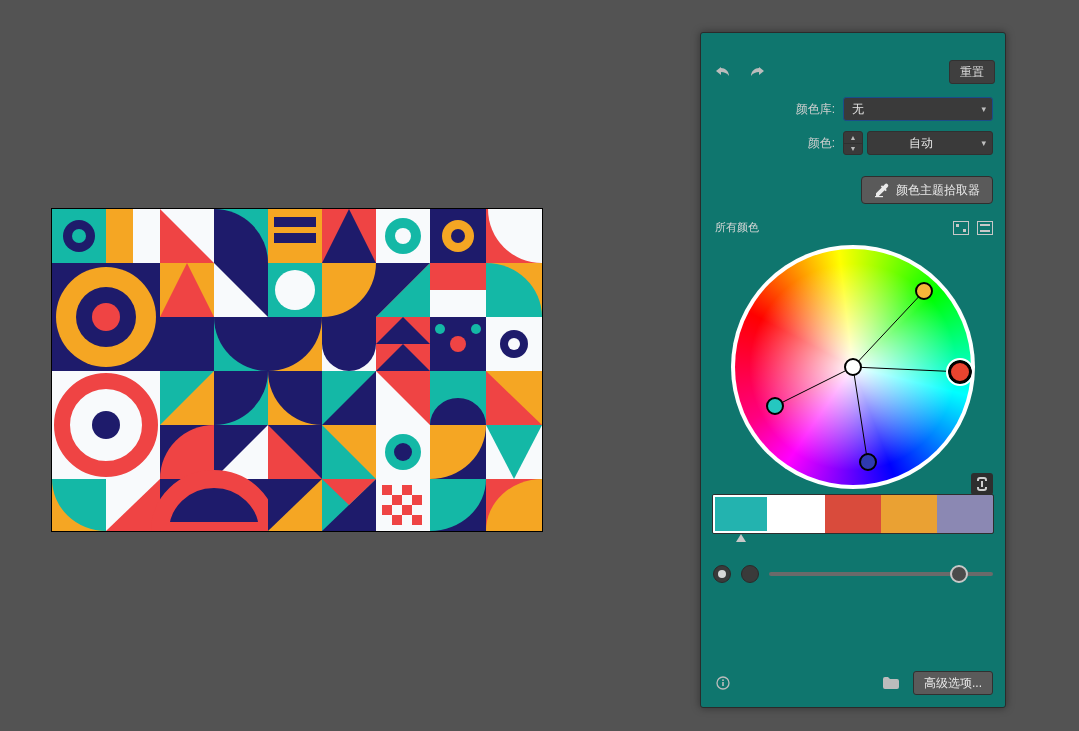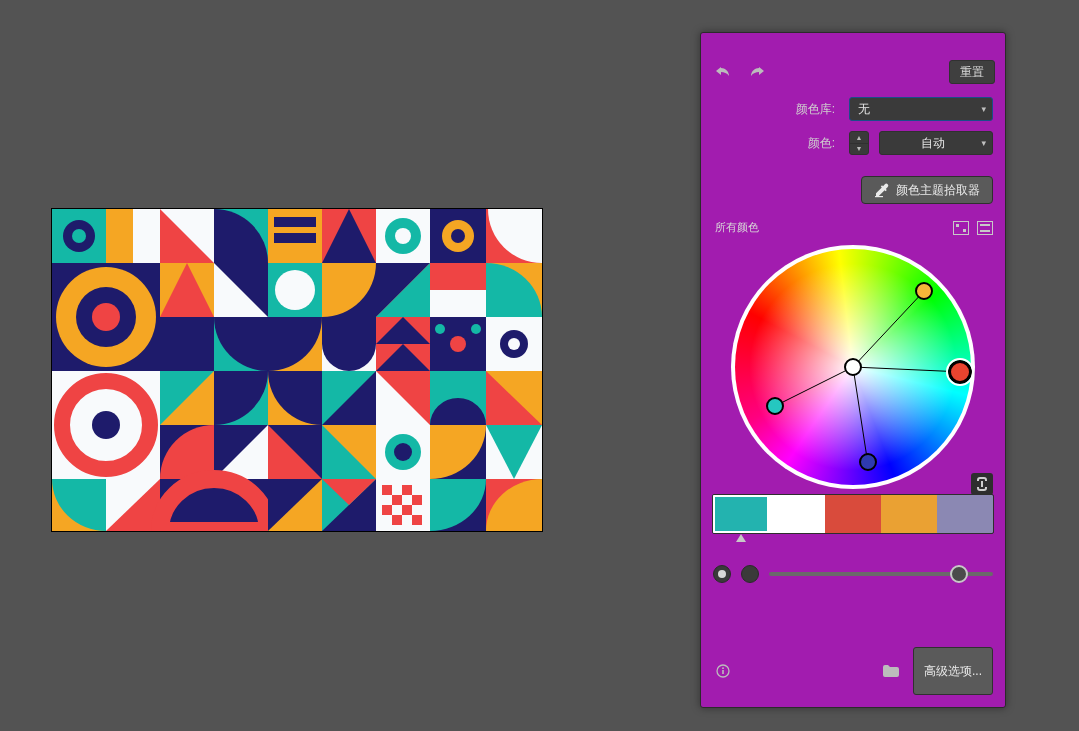--- a/index.html
+++ b/index.html
@@ -1,25 +1,25 @@
 <!DOCTYPE html>
 <html><head>
 <meta charset="utf-8">
 <style>
   html,body{margin:0;padding:0;width:1079px;height:731px;background:#535353;font-family:"Helvetica Neue",Arial,sans-serif;font-size:12px;color:#c8c8c8;overflow:hidden;}
   .stage{position:absolute;left:0;top:0;width:1079px;height:731px;}
   .artwork{position:absolute;left:52px;top:209px;width:490px;height:322px;outline:1px solid #000;}
   .artwork svg{display:block;}
-  .panel{position:absolute;left:700px;top:32px;width:304px;height:674px;background:#a21caf;border:1px solid #2b2b2b;border-radius:3px;box-shadow:0 0 8px rgba(0,0,0,.4);display:flex;flex-direction:column;}
+  .panel{position:absolute;left:700px;top:32px;width:304px;height:674px;background:#0f766e;border:1px solid #2b2b2b;border-radius:3px;box-shadow:0 0 8px rgba(0,0,0,.4);display:flex;flex-direction:column;}
   .panel-tab{height:21px;line-height:21px;text-align:center;font-size:10px;color:#9a9a9a;letter-spacing:3px;}
   .toolbar{display:flex;align-items:center;padding:6px 10px 8px 12px;gap:14px;}
   .ico-btn{width:20px;height:18px;display:flex;align-items:center;justify-content:center;cursor:pointer;color:#bcbcbc;}
   .spacer{flex:1;}
   .reset-btn{height:22px;padding:0 10px;border:1px solid #313131;border-radius:3px;background:#3f3f3f;color:#d6d6d6;cursor:pointer;display:flex;align-items:center;font-size:12px;}
-  .row{display:flex;align-items:center;padding:5px 12px;gap:12px;}
+  .row{display:flex;align-items:center;padding:5px 12px;gap:6px;}
   .row-label{width:122px;text-align:right;color:#cfcfcf;padding-right:2px;}
   .select{flex:1;height:22px;border:1px solid #1a4d8a;border-radius:3px;background:#3a3a3a;color:#e6e6e6;display:flex;align-items:center;padding:0 22px 0 8px;position:relative;cursor:pointer;min-width:0;}
   .select.gray{border-color:#303030;padding-left:41px;}
   .select .chev{position:absolute;right:6px;top:50%;transform:translateY(-50%);color:#c0c0c0;font-size:9px;}
   .stepper{width:18px;height:22px;border:1px solid #303030;border-radius:3px;background:#3a3a3a;display:flex;flex-direction:column;margin-right:-2px;}
   .stepper div{flex:1;display:flex;align-items:center;justify-content:center;color:#bbb;font-size:7px;cursor:pointer;}
   .stepper div:first-child{border-bottom:1px solid #303030;}
   .picker-btn{margin:16px 12px 6px auto;height:26px;border:1px solid #2f2f2f;border-radius:4px;background:#5a5a5a;color:#eaeaea;display:flex;align-items:center;gap:6px;padding:0 12px;cursor:pointer;font-size:12px;}
   .picker-btn svg{width:16px;height:16px;}
   .section-head{display:flex;align-items:center;padding:10px 12px 4px 14px;color:#d8d8d8;font-size:11px;}
@@ -48,21 +48,21 @@
   .sw.sel{outline:2px solid #fff;outline-offset:-2px;z-index:2;}
   .swatch-pointer{display:flex;margin:0 12px;height:10px;position:relative;}
   .swatch-pointer .tri{width:0;height:0;border-left:5px solid transparent;border-right:5px solid transparent;border-bottom:8px solid #c8c8c8;position:absolute;top:-3px;}
   .slider-row{display:flex;align-items:center;padding:18px 12px 12px 12px;gap:10px;}
   .radio{width:16px;height:16px;border:1px solid #2a2a2a;border-radius:50%;background:#3a3a3a;display:flex;align-items:center;justify-content:center;cursor:pointer;}
   .radio.on::after{content:"";width:8px;height:8px;border-radius:50%;background:#d8d8d8;}
   .slider{flex:1;height:4px;background:#6a6a6a;border-radius:2px;position:relative;cursor:pointer;}
   .slider .knob{position:absolute;width:14px;height:14px;border:2px solid #c8c8c8;background:#4b4b4b;border-radius:50%;top:50%;transform:translate(-50%,-50%);}
   .footer{display:flex;align-items:center;padding:8px 12px 12px 12px;gap:12px;margin-top:auto;}
   .footer .ghost{width:20px;height:18px;display:flex;align-items:center;justify-content:center;color:#bcbcbc;cursor:pointer;}
-  .adv-btn{height:22px;border:1px solid #303030;border-radius:3px;background:#5a5a5a;color:#e8e8e8;padding:12px 10px;display:flex;align-items:center;cursor:pointer;font-size:12px;}
+  .adv-btn{height:22px;border:1px solid #303030;border-radius:3px;background:#5a5a5a;color:#e8e8e8;padding:0 10px;display:flex;align-items:center;cursor:pointer;font-size:12px;}
 </style>
 </head>
 <body>
 
 <div class="stage">
 
   <div class="artwork">
     <svg viewBox="0 0 490 322" width="490" height="322">
       <defs>
         <clipPath id="cp">

